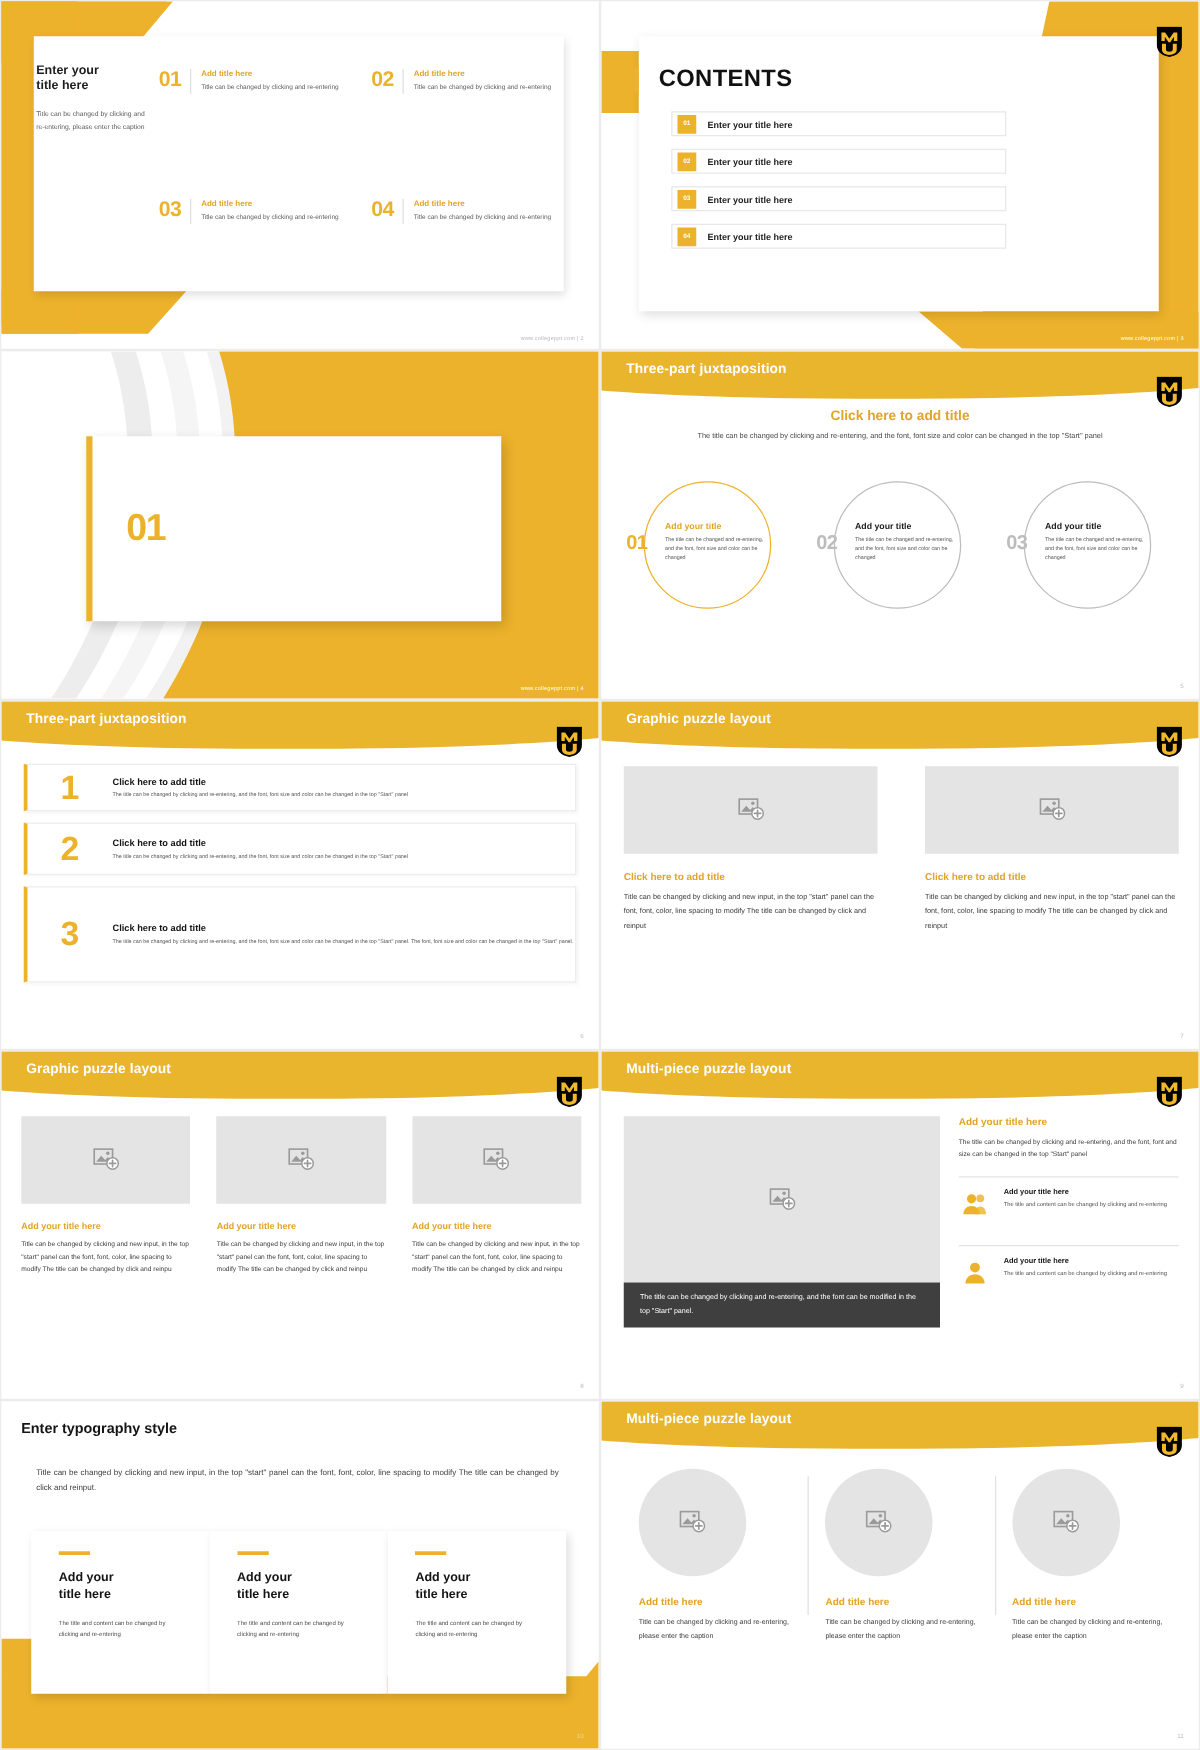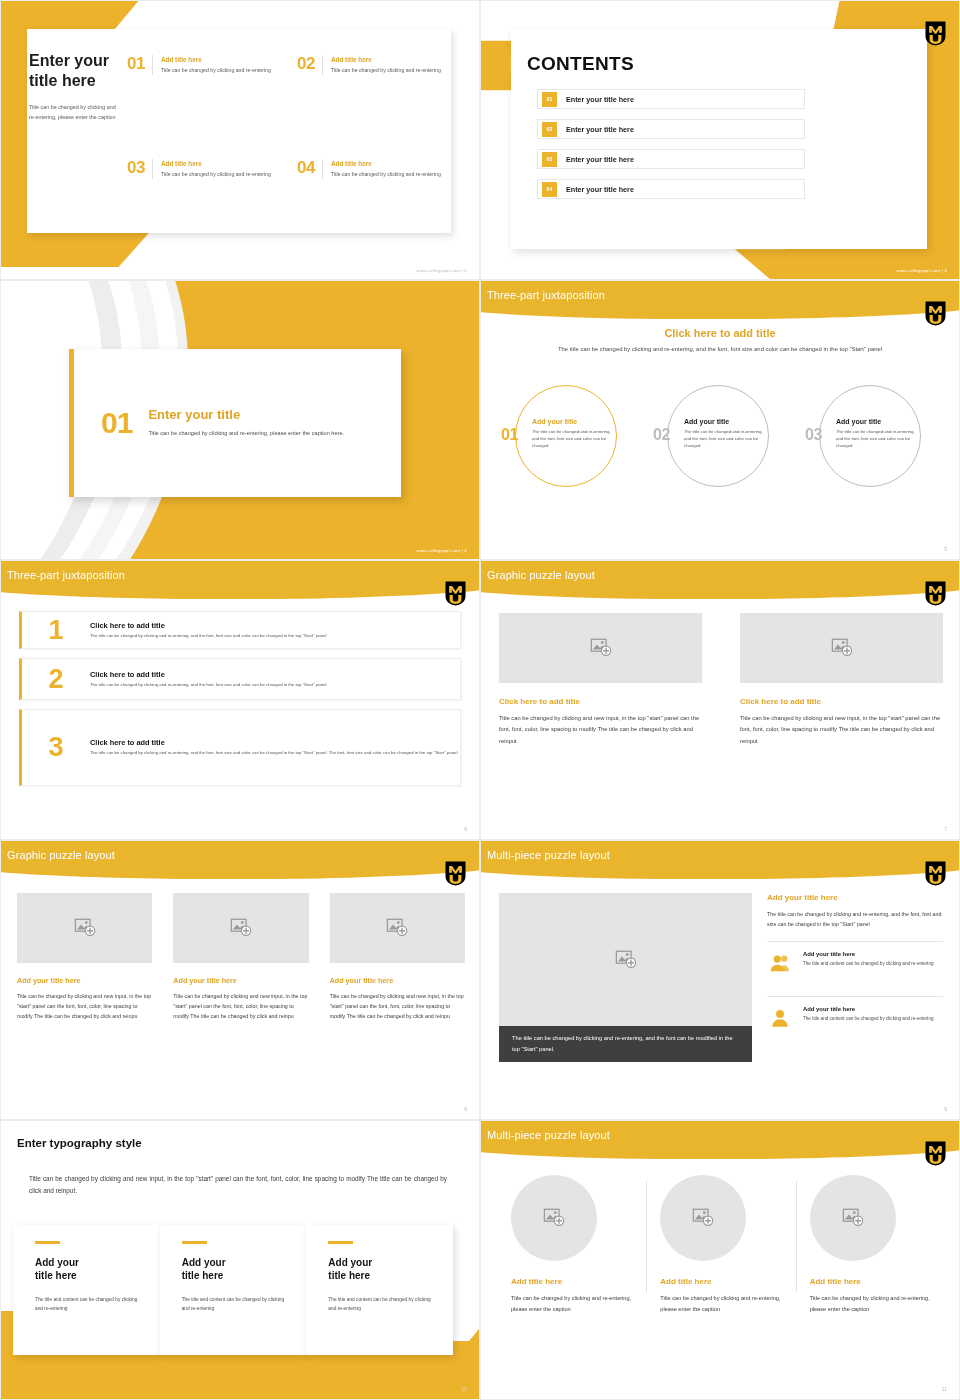--- a/index.html
+++ b/index.html
@@ -34,22 +34,22 @@
     position: absolute; right: 12px; bottom: 7px;
     font-size: 5px; color: #bcbcbc;
   }
 
   
   .hdr {
     position: absolute; top: 0; left: 0; right: 0; height: 38px;
   }
   .hdr svg { position: absolute; top:0; left:0; width: 100%; height: 100%; display:block;}
   .hdr .htitle {
-    position: absolute; left: 6px; top: 8px;
-    font-size: 11px; font-weight: normal; color: #ffffff;
+    position: absolute; left: 20px; top: 8px;
+    font-size: 11px; font-weight: bold; color: #ffffff;
     letter-spacing: .1px;
     text-align: right;
   }
   .mu {
     position: absolute; right: 12px; top: 20px;
     width: 23px; height: 25px;
   }
   .mu svg { width: 100%; height: 100%; display: block; }
 
   
@@ -64,21 +64,21 @@
     position: absolute; left:0; top:0; width: 100%; height: 100%;
   }
   .s1-card {
     position: absolute; left: 26px; top: 28px; right: 28px; bottom: 46px;
     background: #fff; box-shadow: 2px 3px 7px rgba(0,0,0,.13);
   }
   .s1-grid {
     position: absolute; left: 28px; right: 22px; top: 50px; bottom: 26px;
     display: grid; grid-template-columns: 88px 1fr 1fr; column-gap: 10px;
   }
-  .s1-lead h2 { font-size: 16px; line-height: 1.22; color: #1d1d1d; font-weight: bold; }
+  .s1-lead h2 { font-size: 10px; line-height: 1.22; color: #1d1d1d; font-weight: bold; }
   .s1-lead p { margin-top: 12px; font-size: 5.4px; line-height: 1.85; color: #5b5b5b; }
   .s1-items { display: grid; grid-template-rows: 1fr 1fr; row-gap: 6px; }
   .s1-item { display: flex; gap: 7px; align-items: flex-start; padding-top: 4px;}
   .s1-num { font-size: 17px; font-weight: bold; color: #EDB22B; line-height: 1; letter-spacing:-.5px;}
   .s1-txt { border-left: 1px solid #e0e0e0; padding-left: 8px; padding-top:1px;}
   .s1-txt h4 { font-size: 6.4px; color: #E0A526; font-weight: bold; margin-bottom: 3px;}
   .s1-txt p { font-size: 5.2px; line-height: 1.75; color: #5b5b5b; }
 
   
   .s2-card {
@@ -173,21 +173,21 @@
   .s8-ic { width: 26px; height: 26px; flex: 0 0 26px; display:flex; align-items:center; justify-content:center;}
   .s8-ic svg { width: 22px; height: 22px;}
   .s8-item h5 { font-size: 5.9px; font-weight:bold; color:#151515; margin-bottom:3px;}
   .s8-item p { font-size: 4.6px; line-height:1.75; color:#4d4d4d;}
 
   
   .s9-title { position:absolute; left: 16px; top: 16px; font-size: 11.5px; font-weight:bold; color:#141414;}
   .s9-lead { position:absolute; left: 28px; right: 32px; top: 52px; font-size: 6.4px; line-height: 1.95; color:#3b3b3b; text-align: justify;}
   .s9-wave { position:absolute; left:0; right:0; bottom:0; height: 114px;}
   .s9-wave svg { width:100%; height:100%; display:block;}
-  .s9-cards { position:absolute; left: 12px; right: 26px; top: 104px; display:flex; }
+  .s9-cards { position:absolute; left: 24px; right: 26px; top: 104px; display:flex; }
   .s9-card { flex:1; background:#fff; box-shadow: 2px 3px 7px rgba(0,0,0,.14); padding: 16px 22px 18px 22px; height: 130px;}
   .s9-bar { width: 25px; height: 2.5px; background:#EDB22B; margin-bottom: 12px;}
   .s9-card h4 { font-size: 10px; font-weight:bold; color:#141414; line-height:1.35;}
   .s9-card p { margin-top: 12px; font-size: 4.8px; line-height: 1.9; color:#4d4d4d;}
 
   
   .s10-cols { position:absolute; left: 16px; right: 14px; top: 54px; display:flex;}
   .s10-col { flex:1; padding: 0 14px; position: relative;}
   .s10-col + .s10-col::before {
     content:""; position:absolute; left: 0; top: 6px; bottom: 22px; width:1px; background:#e1e1e1;
@@ -322,24 +322,20 @@
       <rect x="0" y="0" width="480" height="280" fill="#f2f2f2"></rect>
       <path d="M480 0 H175 C205 95 180 200 130 280 H480 Z" fill="#EDB22B"></path>
       <path d="M0 0 H165 C196 98 168 202 116 280 H0 Z" fill="#ffffff"></path>
       <path d="M0 0 H146 C178 98 150 202 98 280 H0 Z" fill="#f5f5f5"></path>
       <path d="M0 0 H128 C160 98 132 202 80 280 H0 Z" fill="#ffffff"></path>
       <path d="M0 0 H108 C140 98 112 202 60 280 H0 Z" fill="#ededed"></path>
       <path d="M0 0 H88 C120 98 92 202 40 280 H0 Z" fill="#ffffff"></path>
     </svg>
     <div class="s3-card">
       <span class="s3-num">01</span>
-      <span class="s3-body">
-        <h3>Enter your title</h3>
-        <p>Title can be changed by clicking and re-entering, please enter the caption here.</p>
-      </span>
     </div>
     <div class="footer onyellow">www.collegeppt.com  |  4</div>
   </div>
 
   <div class="slide">
     <div class="hdr">
       <svg viewBox="0 0 480 40" preserveAspectRatio="none">
           <path d="M0 0 H480 V31 C360 43 120 43 0 33 Z" fill="#E8B52C"></path>
         </svg>
       <span class="htitle">Three-part juxtaposition</span>

